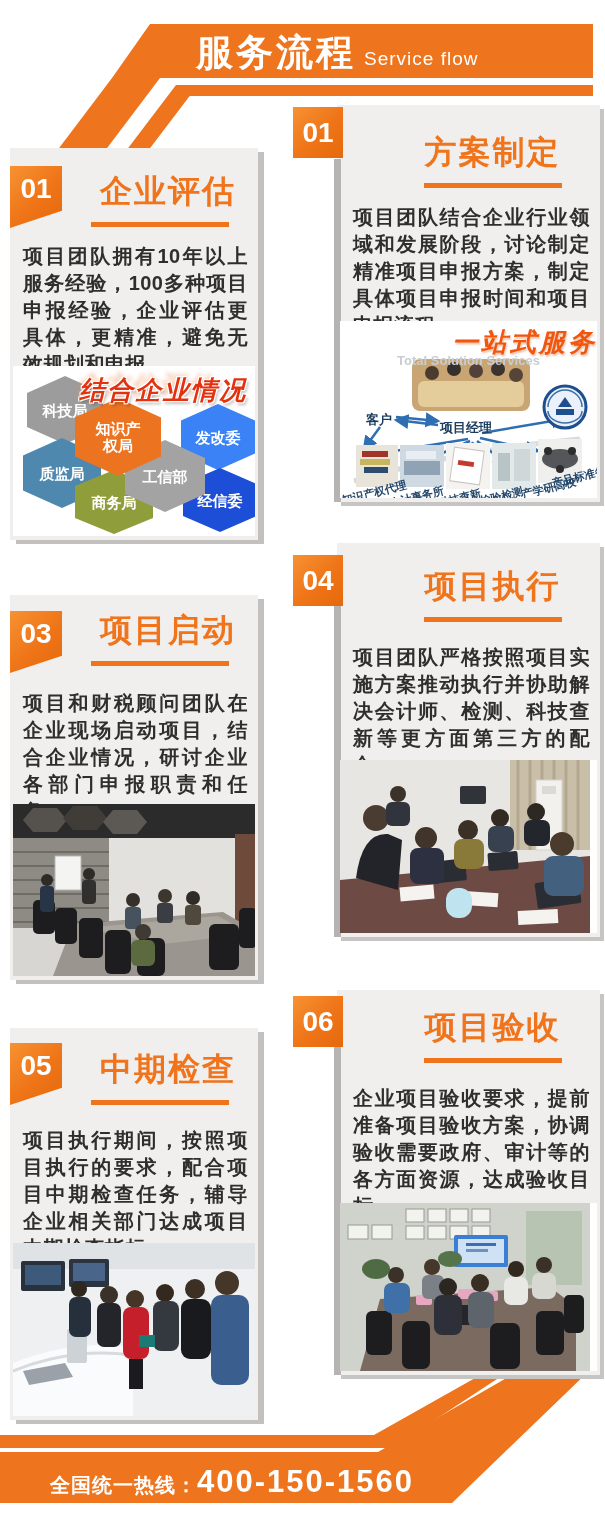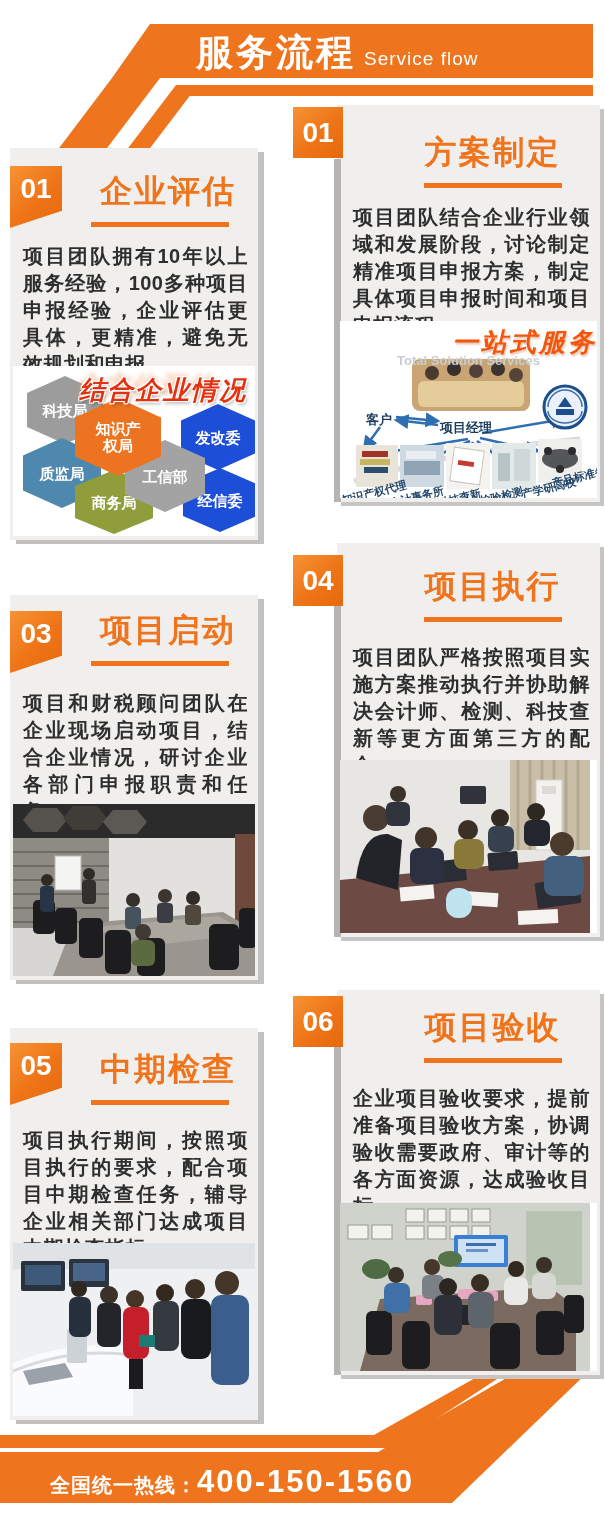--- a/index.html
+++ b/index.html
@@ -99,21 +99,21 @@
 
   <div class="img-box" style="height:170px;">
     <div class="hex-title hex-title-echo" style="left:62px;top:2px;">全方位评估</div>
     <div class="hex-title" style="left:66px;top:7px;">结合企业情况</div>
     <div class="hex" style="left: 14px; top: 10px; width: 76px; height: 68px; background-color: rgb(156, 156, 156);">
       <span>科技局</span>
       </div>
     <div class="hex" style="left: 62px; top: 32px; width: 86px; height: 78px; z-index: 3; background-color: rgb(236, 116, 32);">
       <span style="width:52px;">知识产权局</span>
       </div>
-    <div class="hex" style="left: 168px; top: 38px; width: 74px; height: 66px; background-color: #1d4ed8;">
+    <div class="hex" style="left: 168px; top: 38px; width: 74px; height: 66px; background-color: #3b82f6;">
       <span>发改委</span>
       </div>
     <div class="hex" style="left: 10px; top: 72px; width: 78px; height: 70px; background-color: rgb(79, 136, 174);">
       <span>质监局</span>
       </div>
     <div class="hex" style="left: 112px; top: 74px; width: 80px; height: 72px; z-index: 2; background-color: rgb(163, 163, 163);">
       <span>工信部</span>
       </div>
     <div class="hex" style="left: 62px; top: 104px; width: 78px; height: 64px; background-color: rgb(143, 158, 58);">
       <span>商务局</span>

